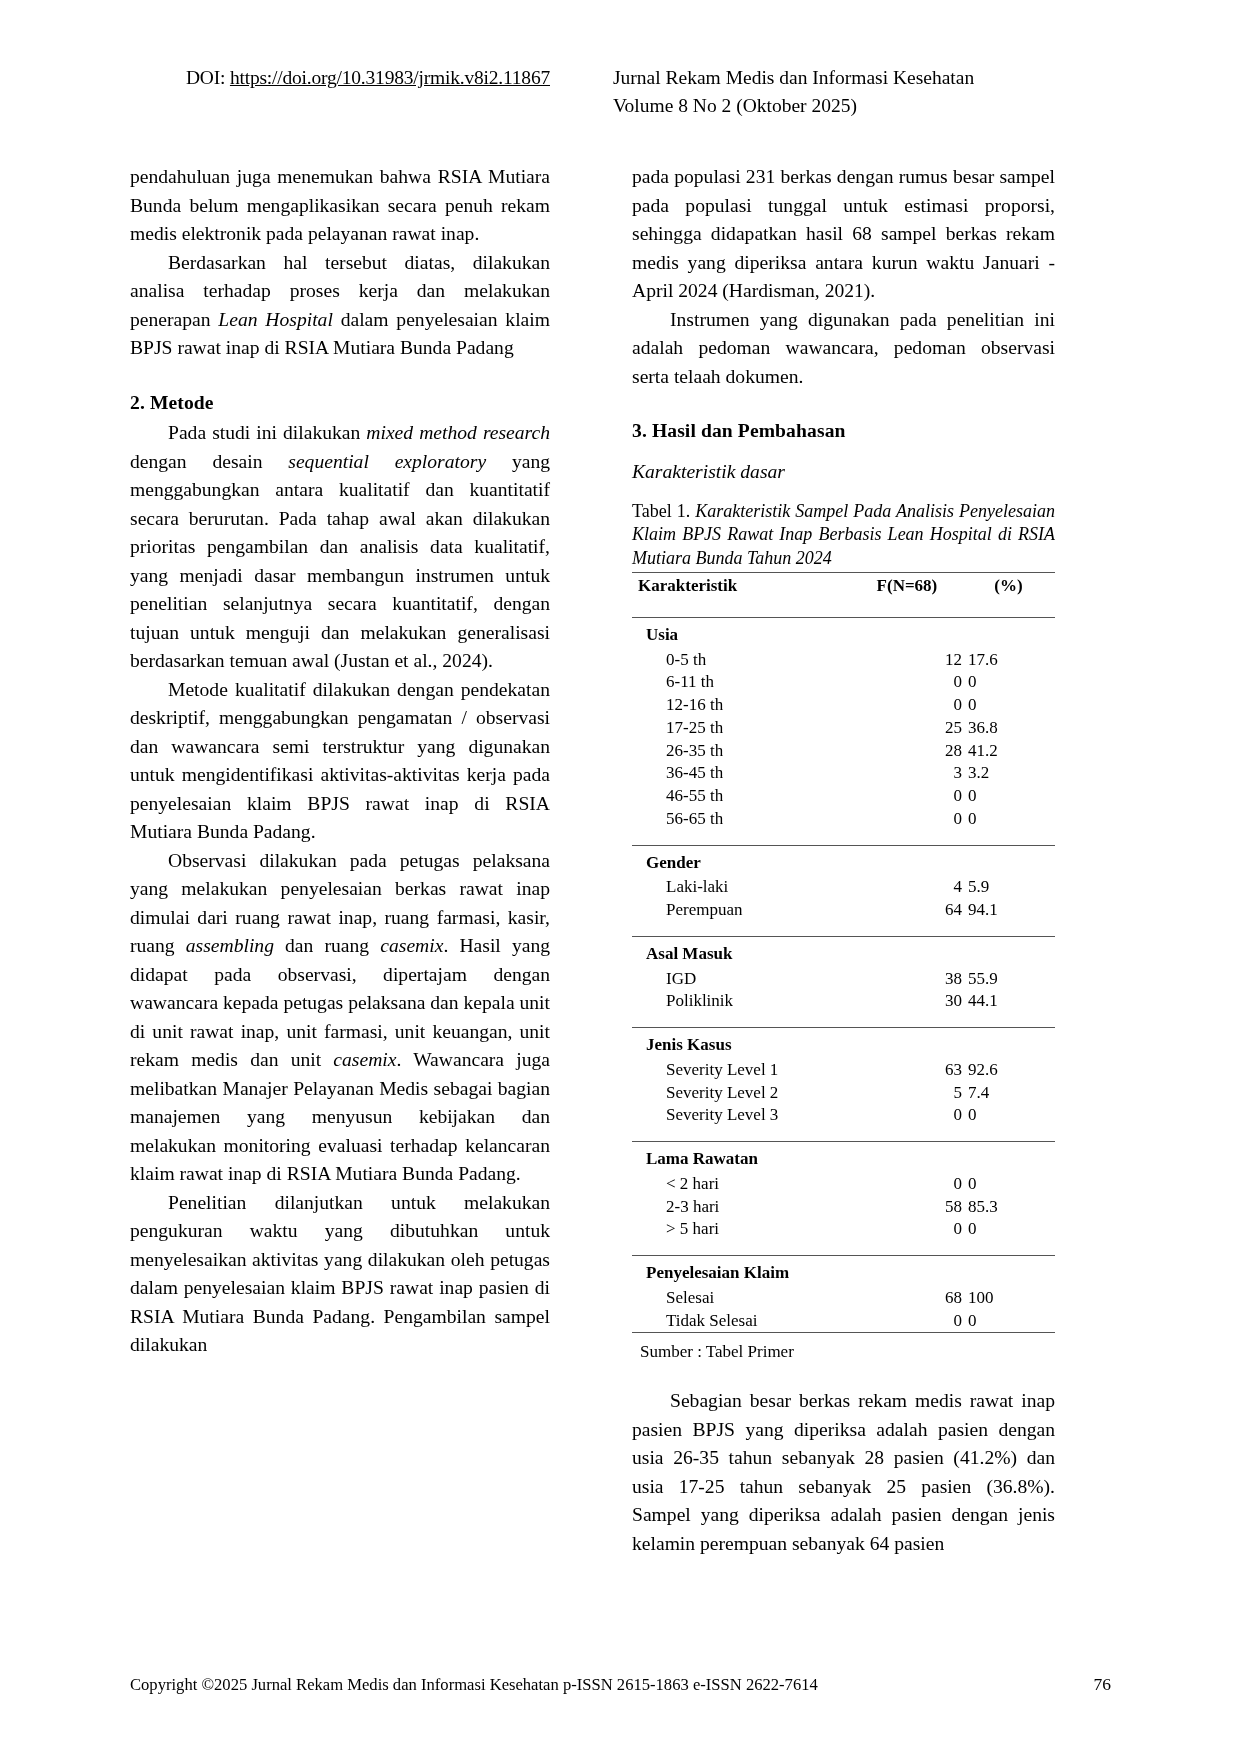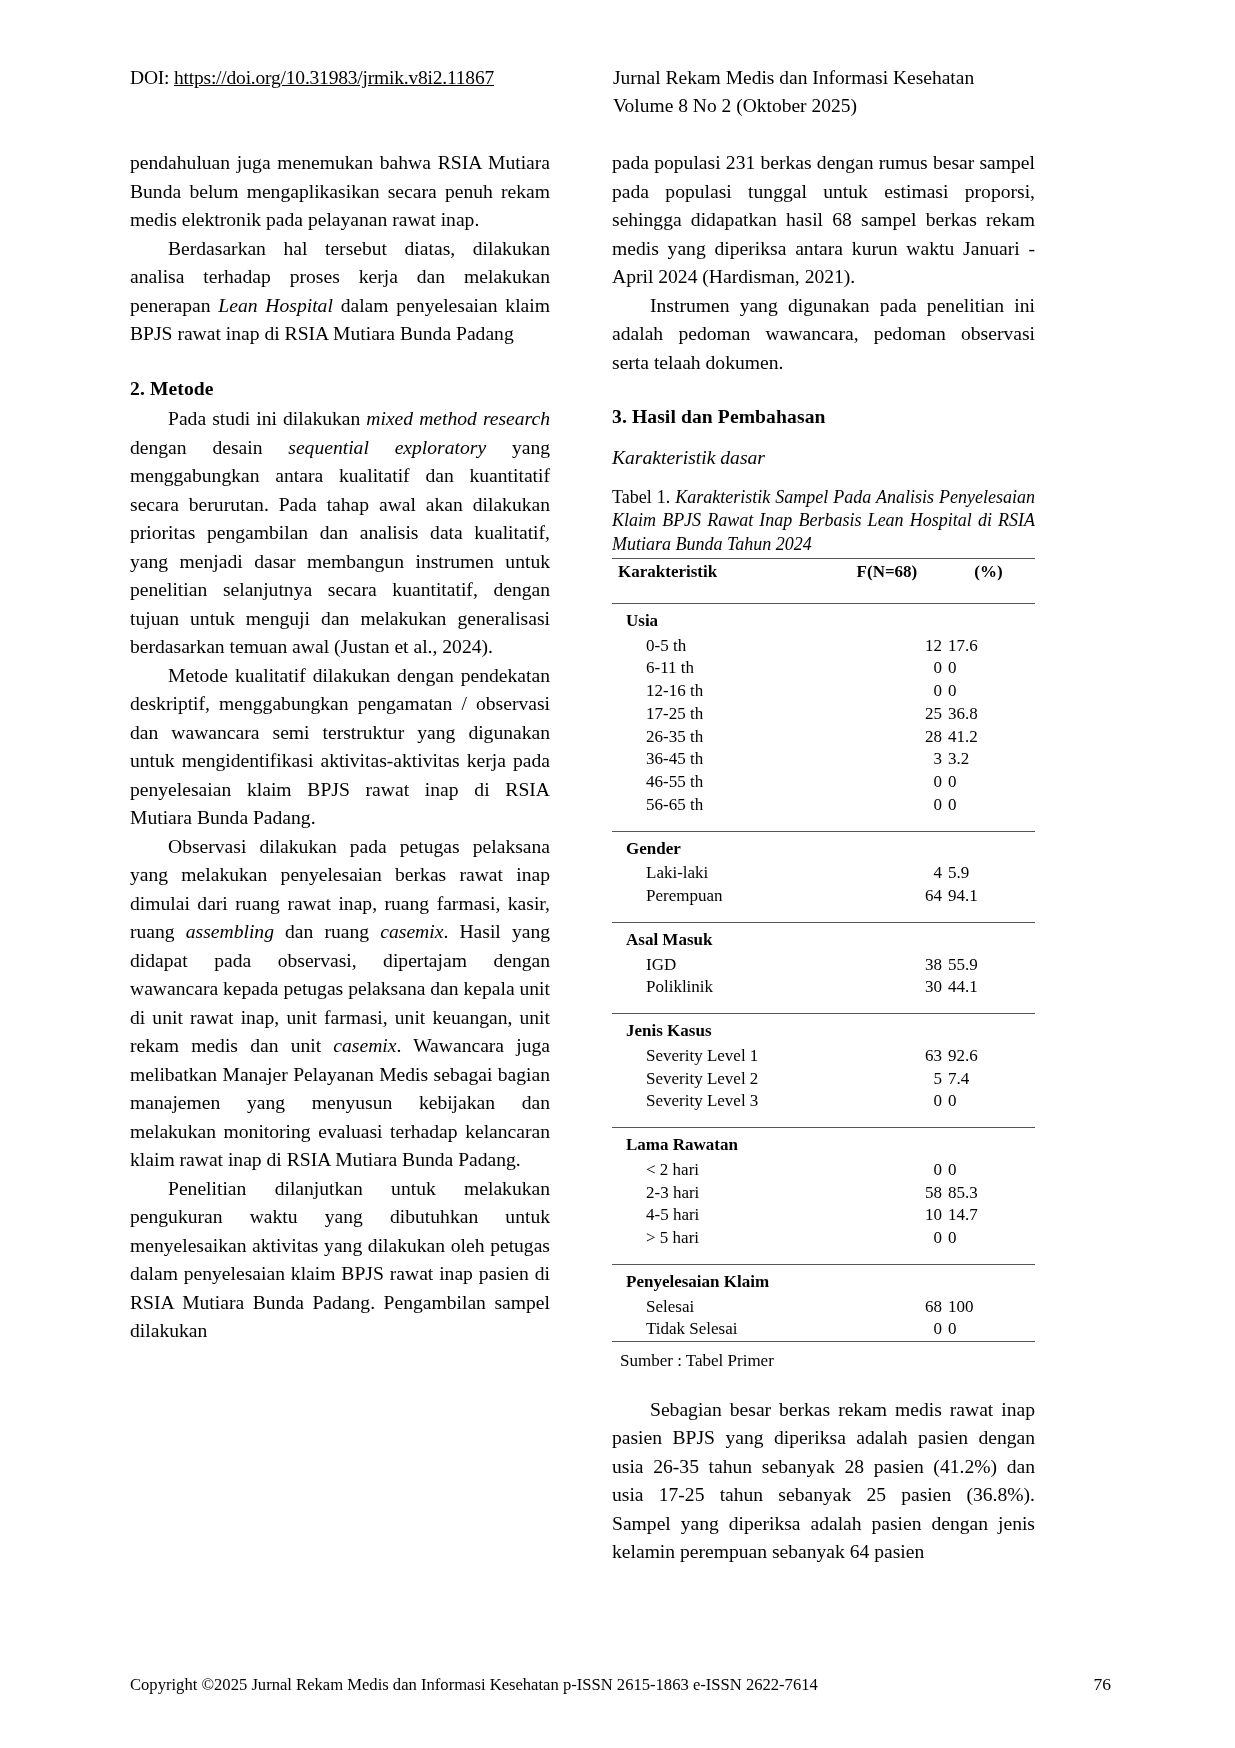--- a/index.html
+++ b/index.html
@@ -29,38 +29,40 @@
     display: flex;
     align-items: flex-start;
     height: 72px;
   }
   .header-left {
     width: 420px;
     font-size: 19.5px;
     line-height: 1.25;
     letter-spacing: -0.2px;
     padding-top: 8px;
+    text-align: right;
   }
   .doi-link {
     text-decoration: underline;
   }
   .header-right {
     flex: 1;
     font-size: 19.5px;
     line-height: 1.42;
     padding-left: 63px;
     padding-top: 6px;
   }
   .header-right div { white-space: nowrap; }
 
   
   .columns {
     display: flex;
-    margin-top: 19px;
+    margin-top: 33px;
     height: 1325px;
+    gap: 20px;
   }
   .col {
     width: 420px;
     font-size: 19.6px;
     line-height: 1.455;
   }
   .col-left { margin-right: 62px; }
   .col-right { width: 423px; }
 
   p.just {
@@ -353,25 +355,20 @@
               <td class="label">&lt; 2 hari</td>
               <td class="num">0</td>
               <td class="pct">0</td>
             </tr>
           <tr class="datarow">
               <td class="label">2-3 hari</td>
               <td class="num">58</td>
               <td class="pct">85.3</td>
             </tr>
           <tr class="datarow">
-              <td class="label">4-5 hari</td>
-              <td class="num">10</td>
-              <td class="pct">14.7</td>
-            </tr>
-          <tr class="datarow">
               <td class="label">&gt; 5 hari</td>
               <td class="num">0</td>
               <td class="pct">0</td>
             </tr>
           <tr class="gapafter">
               <td colspan="3"></td>
             </tr>
 
           <tr class="grouprule">
               <td colspan="3"></td>

